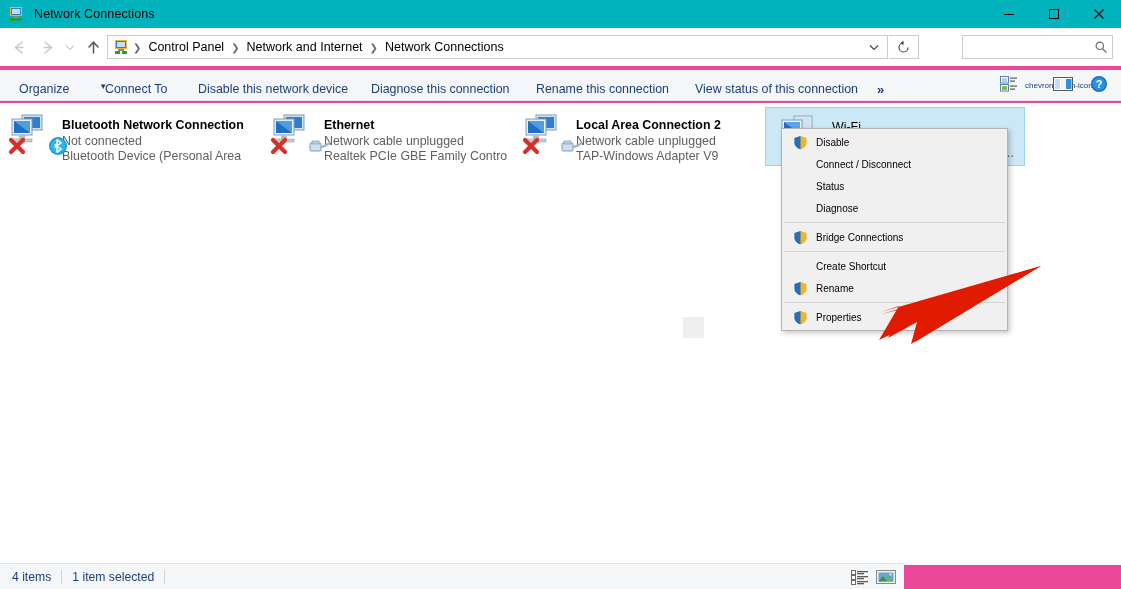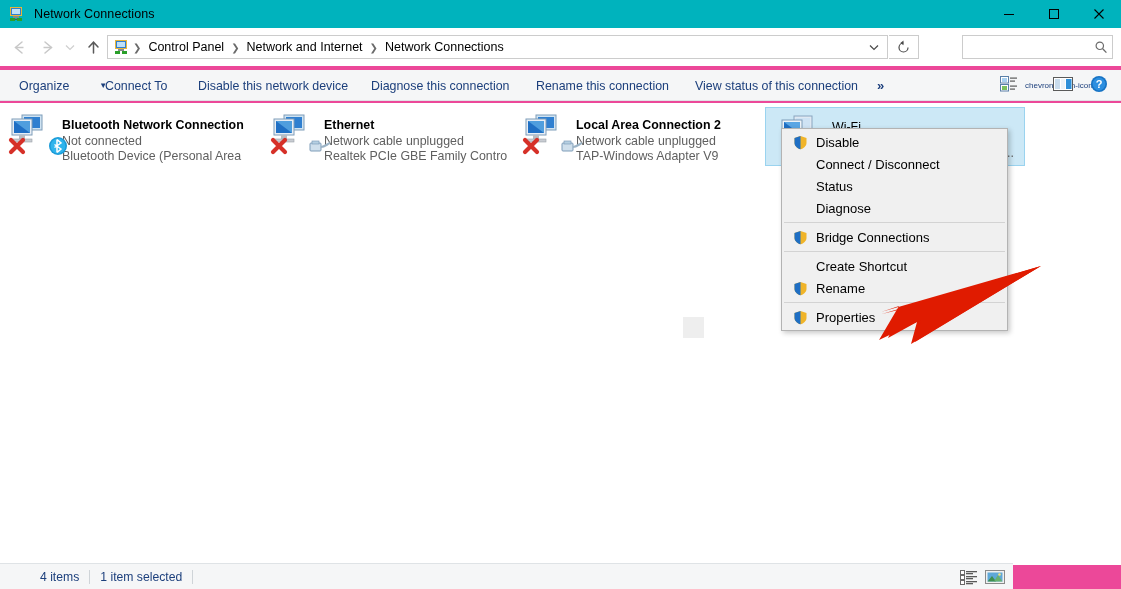--- a/index.html
+++ b/index.html
@@ -57,21 +57,21 @@
     height:20px; flex:1 1 auto; padding-left:5px; min-width:0;
   }
   .search-ico { width:22px; display:flex; align-items:center; justify-content:center; flex:0 0 auto; }
 
   
   .toolbar {
     position:absolute; left:0; top:70px; width:1121px; height:31px;
     background:#f5f6f7; border-bottom:1px solid #dfe3e6;
   }
   .tb-item {
-    position:absolute; top:0; height:31px; display:flex; align-items:center;
+    position:absolute; top:12px; height:31px; display:flex; 
     font-size:12.4px; color:#1c3f7c; padding:0 9px; white-space:nowrap;gap:24px;
   }
   .tb-caret { margin-left:6px; font-size:8px; color:#1c3f7c; }
   .tb-right { position:absolute; top:0; height:31px; display:flex; align-items:center; }
 
   
   .content { position:absolute; left:0; top:103px; width:1121px; height:462px; background:#fff; }
   .conn {
     position:absolute; top:5px; width:245px; height:53px;
     display:flex; align-items:flex-start; padding:4px 4px 0 4px;
@@ -86,34 +86,34 @@
 
   .artifact { position:absolute; left:683px; top:214px; width:21px; height:21px; background:#eeeeee; }
 
   
   .ctxmenu {
     position:absolute; left:781px; top:128px; width:227px;
     background:#f0f0f0; border:1px solid #b3b3b3;
     box-shadow:2px 2px 5px rgba(0,0,0,.22);
     padding:2px 0; z-index:40;
   }
-  .mi { height:22px; display:flex; align-items:center; font-size:13px; color:#000; padding-left:8px; }
+  .mi { height:22px; display:flex; align-items:center; font-size:10px; color:#000; padding-left:8px; }
   .mi.disabled { color:#9d9d9d; }
   .mi.bold { font-weight:400; }
   .mi-ico { width:20px; height:18px; flex:0 0 auto; display:flex; align-items:center; justify-content:center; }
   .mi-label { margin-left:6px; white-space:nowrap; }
   .mi-sep { height:1px; background:#d3d3d3; margin:3px 2px 3px 2px; }
 
   .arrow { position:absolute; left:855px; top:252px; width:200px; height:105px; z-index:60; pointer-events:none; }
 
   
   .statusbar {
-    position:absolute; left:0; top:563px; width:1013px; height:26px;
+    position:absolute; left:0; top:563px; width:904px; height:26px;
     background:#f5f6f7; border-top:1px solid #dfe3e6;
-    display:flex; align-items:center;padding-left:28px;
+    display:flex; align-items:center;
   }
   .sb-text { font-size:12.2px; color:#1c3f7c; white-space:nowrap; }
   .sb-div { width:1px; height:14px; background:#cfd4d8; margin:0 10px; }
   .sb-right { position:absolute; right:8px; top:0; height:26px; display:flex; align-items:center; gap:6px; }
   .sb-vbtn { width:20px; height:18px; display:flex; align-items:center; justify-content:center; }
 </style>
 </head>
 <body>
 
 <div id="app">

